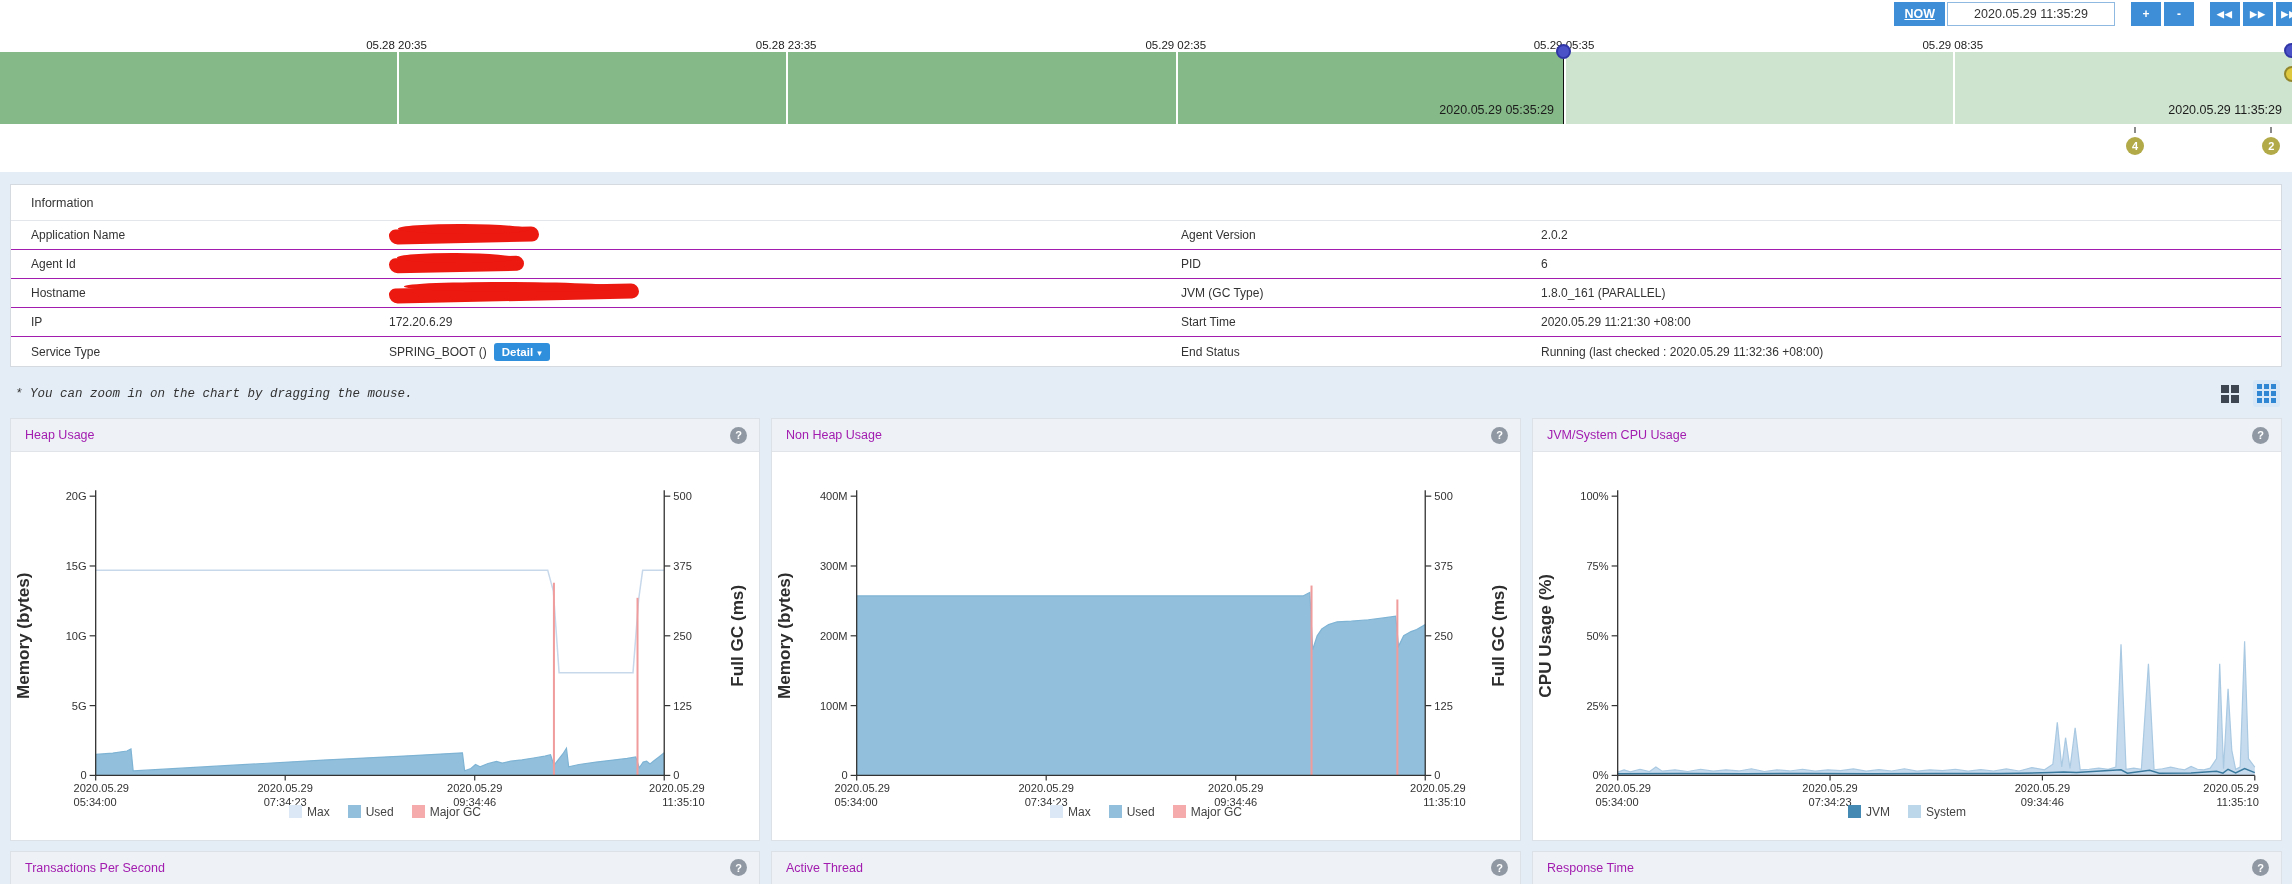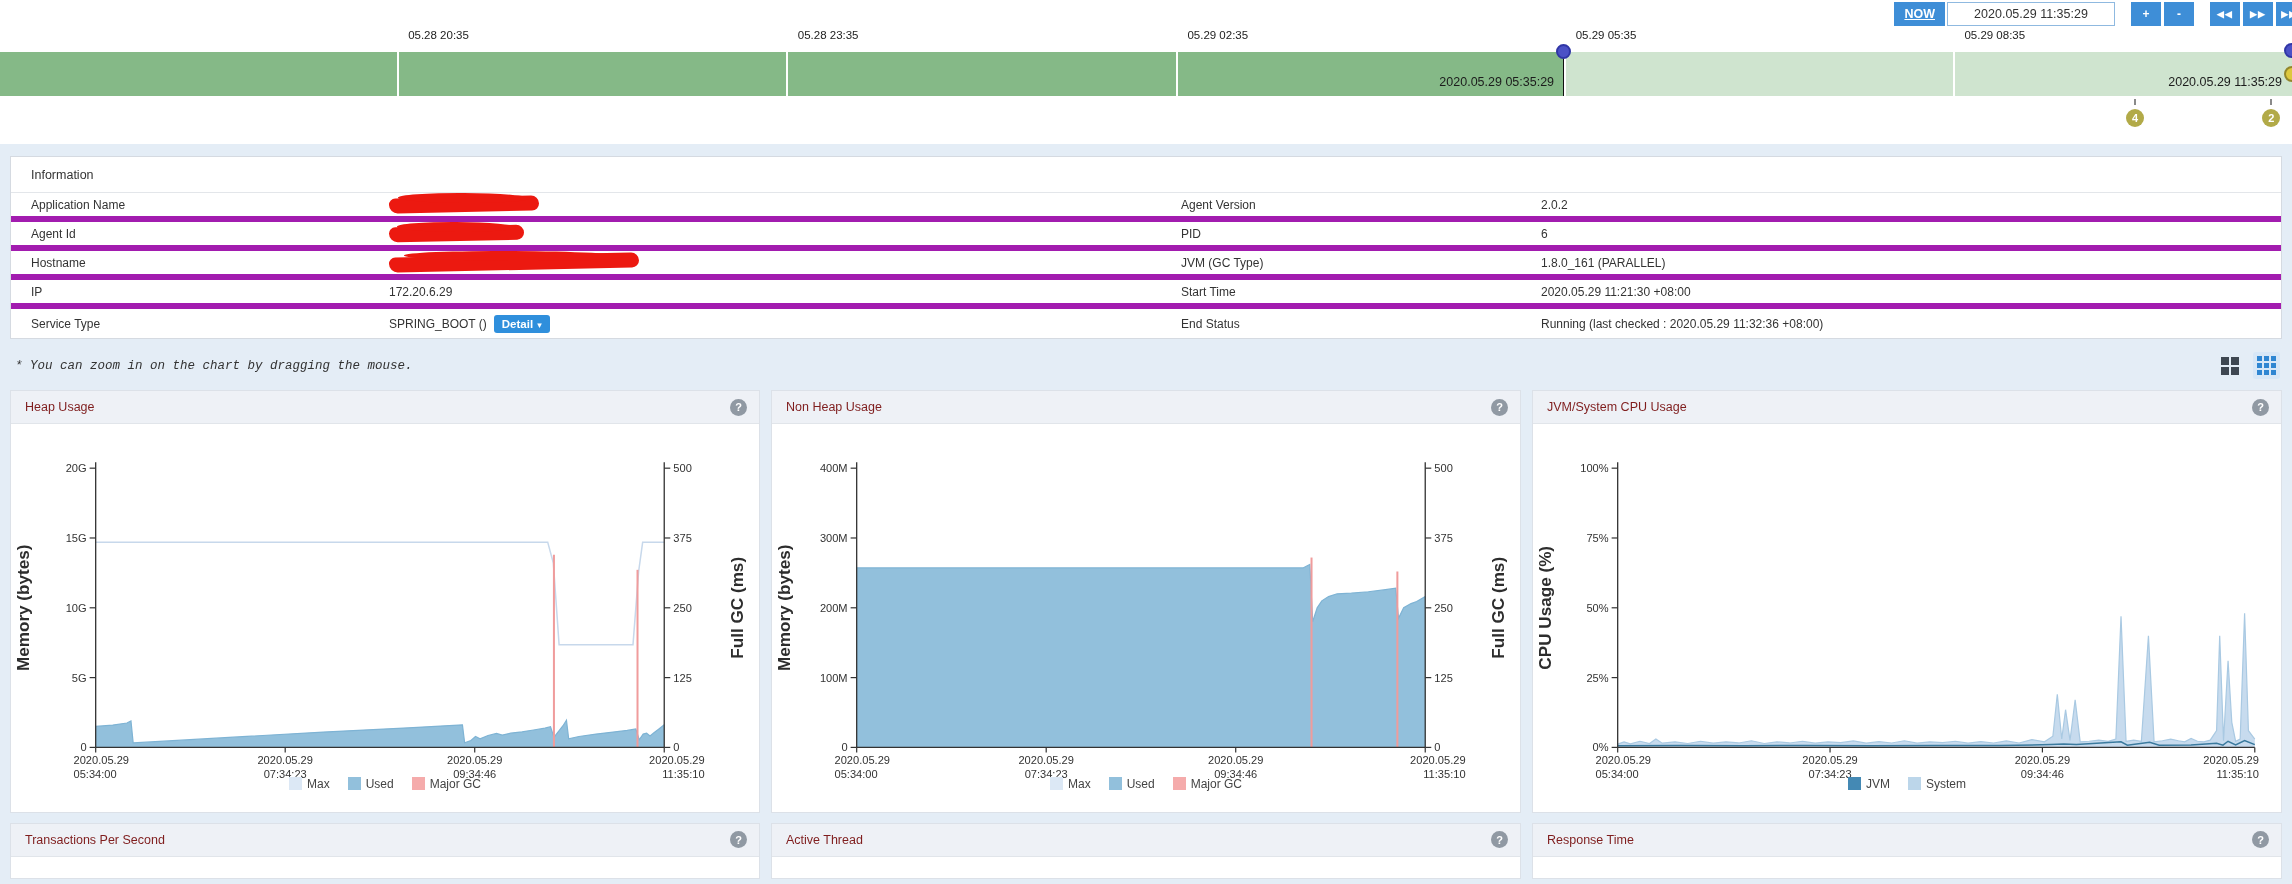--- a/index.html
+++ b/index.html
@@ -20,22 +20,22 @@
   .date-input {
     width:168px; height:24px; border:1px solid #8fb9e0; text-align:center; font-size:12.5px;
     color:#333; margin-left:2px; font-family:inherit; background:#fff;
   }
   .tb-gap { width:16px; }
   .tb-gap-sm { width:3px; }
   .btn-nav { font-size:9px; letter-spacing:1px; }
   .btn-nav-end { margin-right:-14px; }
   
   .timeline-labels { position:relative; height:24px; }
-  .tl-tick { position:absolute; top:1px; transform:translateX(-50%); font-size:11.5px; color:#222; white-space:nowrap;margin-left:42px; }
-  .timeline-bar { position:relative; height:44px;border-radius:18px; }
+  .tl-tick { position:absolute; top:11px; transform:translateX(-50%); font-size:11.5px; color:#222; white-space:nowrap; }
+  .timeline-bar { position:relative; height:72px;border-radius:18px; }
   .tl-range { position:absolute; top:0; bottom:0; }
   .tl-grid { position:absolute; top:0; bottom:0; width:2px; background:#fff; }
   .tl-time-label { position:absolute; bottom:7px; font-size:12.5px; color:#1c1c1c; white-space:nowrap; }
   .pin-stem { position:absolute; top:0; bottom:0; width:2px; background:#111; transform:translateX(-1px); }
   .pin-head {
     position:absolute; top:-8px; width:15px; height:15px; border-radius:50%;
     background:#4b51c6; border:2px solid #3036a6; transform:translateX(-8px); z-index:3;
   }
   .edge-marker-blue { position:absolute; right:-7px; top:-9px; width:15px; height:15px; border-radius:50%;
     background:#4b51c6; border:2px solid #3036a6; z-index:3; }
@@ -44,21 +44,21 @@
   .badge-row { position:relative; height:44px; background:#fff; }
   .badge-tick { position:absolute; top:3px; width:2px; height:6px; background:#8a8a8a; }
   .event-badge {
     position:absolute; top:13px; width:18px; height:18px; border-radius:50%;
     background:#b2aa48; color:#fff; font-size:11px; font-weight:bold;
     display:flex; align-items:center; justify-content:center; cursor:pointer;
   }
   
   .info-panel { margin:12px 10px 0 10px; background:#fff; border:1px solid #d5dae1; }
   .info-header { padding:11px 0 10px 20px; font-size:12.5px; color:#333; border-bottom:1px solid #e3e6ea; }
-  .info-row { display:grid; grid-template-columns:350px 790px 350px 1fr; align-items:center; height:29px; border-bottom:6px solid #a21caf; }
+  .info-row { display:grid; grid-template-columns:350px 790px 350px 1fr; align-items:center; height:29px; border-bottom:1px solid #a21caf; }
   .info-row:last-child { border-bottom:none; }
   .info-label { padding-left:20px; font-size:12px; color:#333; }
   .info-label-r { padding-left:30px; font-size:12px; color:#333; }
   .info-value { font-size:12px; color:#333; padding-left:28px; display:flex; align-items:center; }
   .info-value-r { font-size:12px; color:#333; padding-left:40px; }
   .redact { display:inline-block; position:relative; height:15px; background:#ec1910;
     border-radius:8px 10px 9px 11px; transform:rotate(-1.2deg); }
   .redact::after { content:''; position:absolute; left:6%; top:-4px; width:88%; height:10px;
     background:#ec1910; border-radius:50%; transform:rotate(1.5deg); }
   .detail-btn {
@@ -73,21 +73,21 @@
   .grid2 { display:grid; grid-template-columns:8px 8px; grid-gap:2px; cursor:pointer; padding:4px; }
   .grid2 i { width:8px; height:8px; background:#3e4751; }
   .grid3-wrap { background:#d7e7f7; border-radius:3px; padding:4px; cursor:pointer; }
   .grid3 { display:grid; grid-template-columns:5px 5px 5px; grid-gap:2px; }
   .grid3 i { width:5px; height:5px; background:#2f86d2; }
   
   .charts-row { display:flex; gap:11px; padding:0 10px; margin-top:2px; }
   .panel { flex:1; background:#fff; border:1px solid #dce1e8; }
   .panel-header { height:33px; display:flex; align-items:center; justify-content:space-between;
     background:#eef1f6; border-bottom:1px solid #e1e5ea; padding:0 12px 0 14px; }
-  .panel-title { font-size:12.5px; color:#7f1d1d; }
+  .panel-title { font-size:12.5px; color:#a21caf; }
   .help-icon { width:17px; height:17px; border-radius:50%; background:#9099a3; color:#fff;
     font-size:11px; font-weight:bold; display:flex; align-items:center; justify-content:center; cursor:pointer; }
   .chart-body { padding:22px 0 2px 0; }
   .chart-body svg { display:block; width:100%; }
   .chart-legend { display:flex; justify-content:center; align-items:center; gap:18px;
     height:26px; font-size:12px; color:#444; padding-bottom:26px; }
   .chart-legend .sw { display:inline-block; width:13px; height:13px; margin-right:5px; vertical-align:-2px; }
   .bottom-row { margin-top:10px; }
   .bottom-row .panel { height:56px; overflow:hidden; }
 </style>

